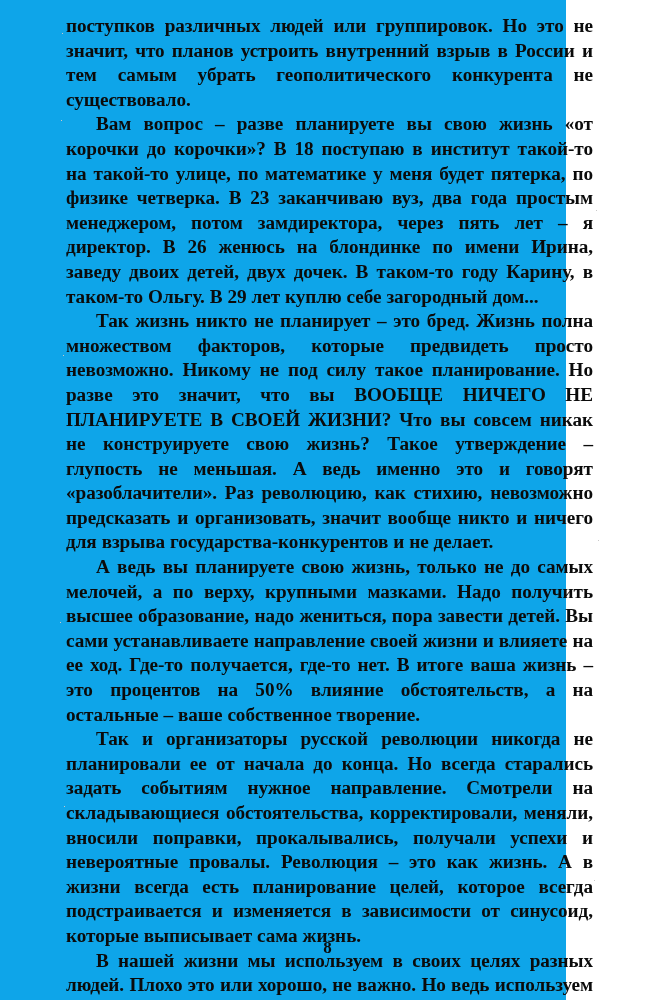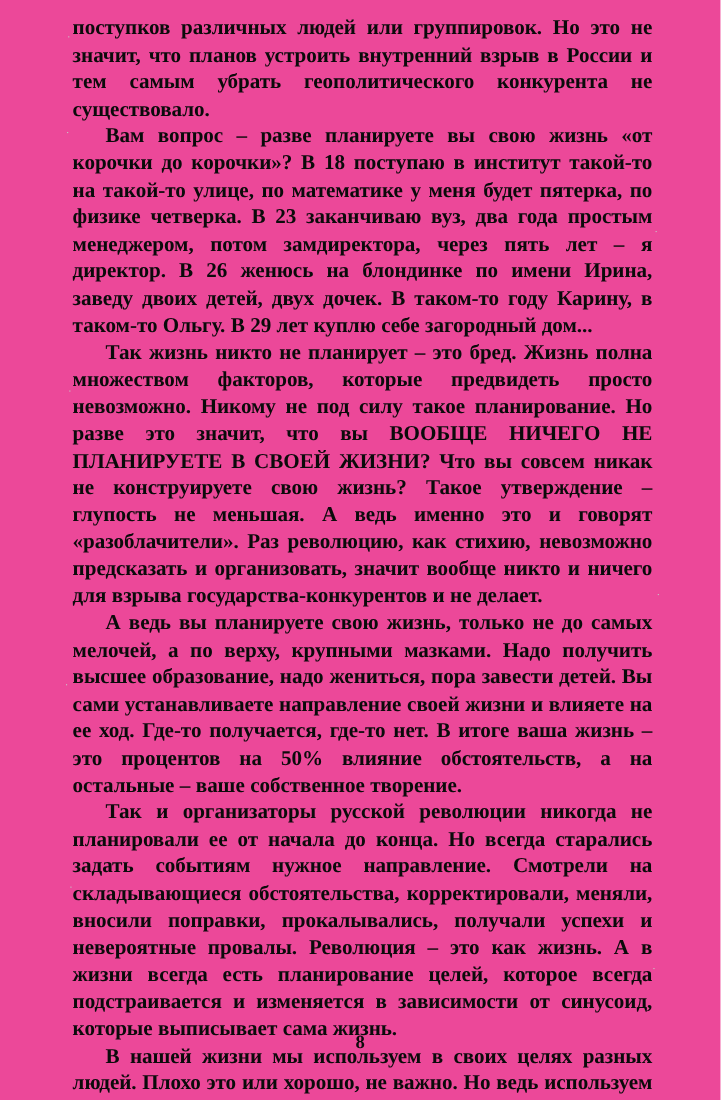--- a/index.html
+++ b/index.html
@@ -9,23 +9,23 @@
   }
   body {
     width: 655px;
     height: 1000px;
     overflow: hidden;
     font-family: "Liberation Serif", "DejaVu Serif", serif;
   }
 
   .page {
     position: relative;
-    width: 655px;
+    width: 566px;
     height: 1000px;
-    background: #ec4899;
+    background: #0ea5e9;
   }
 
   .text-column {
     position: absolute;
     left: 66px;
     top: 14px;
     width: 527px;
   }
 
   .para {

